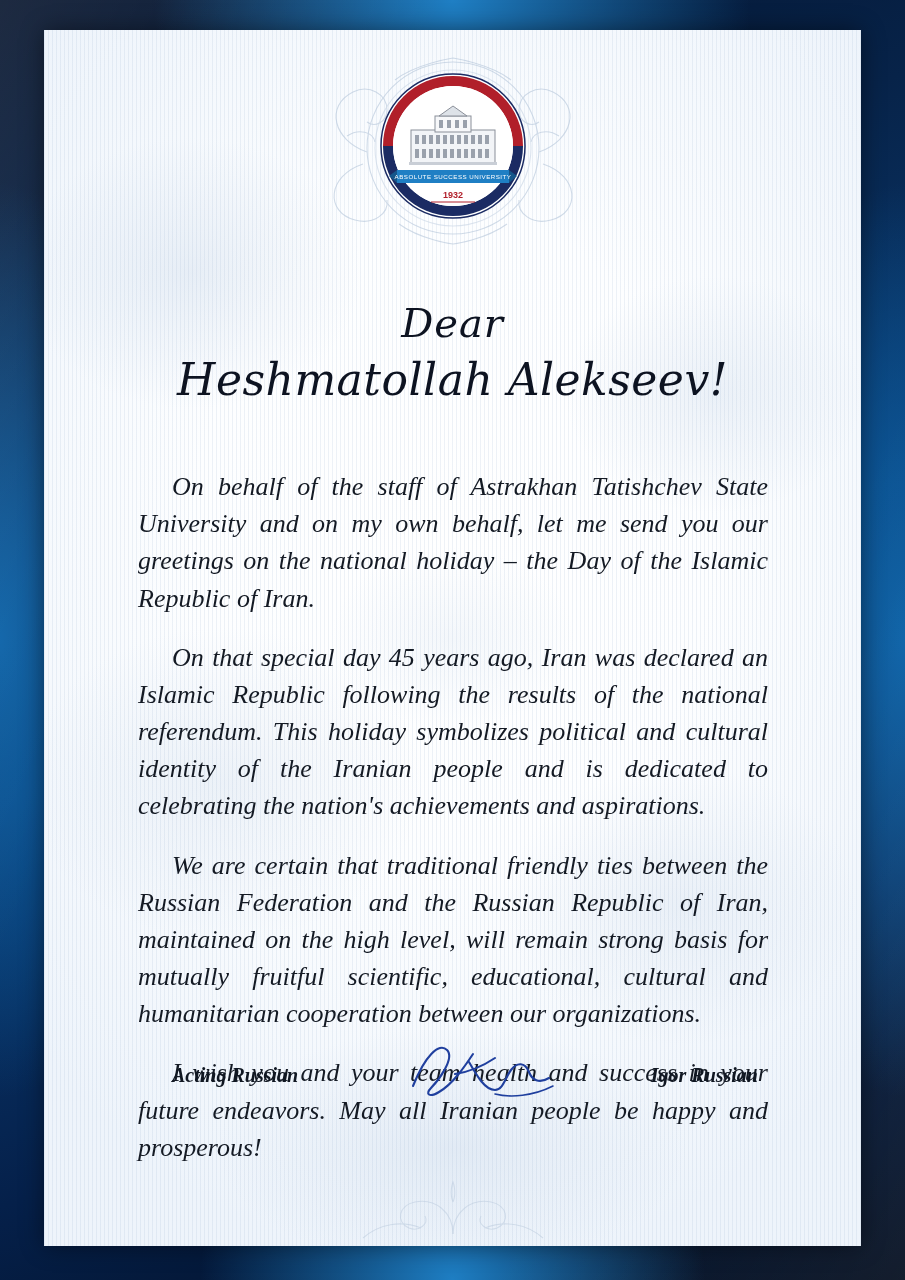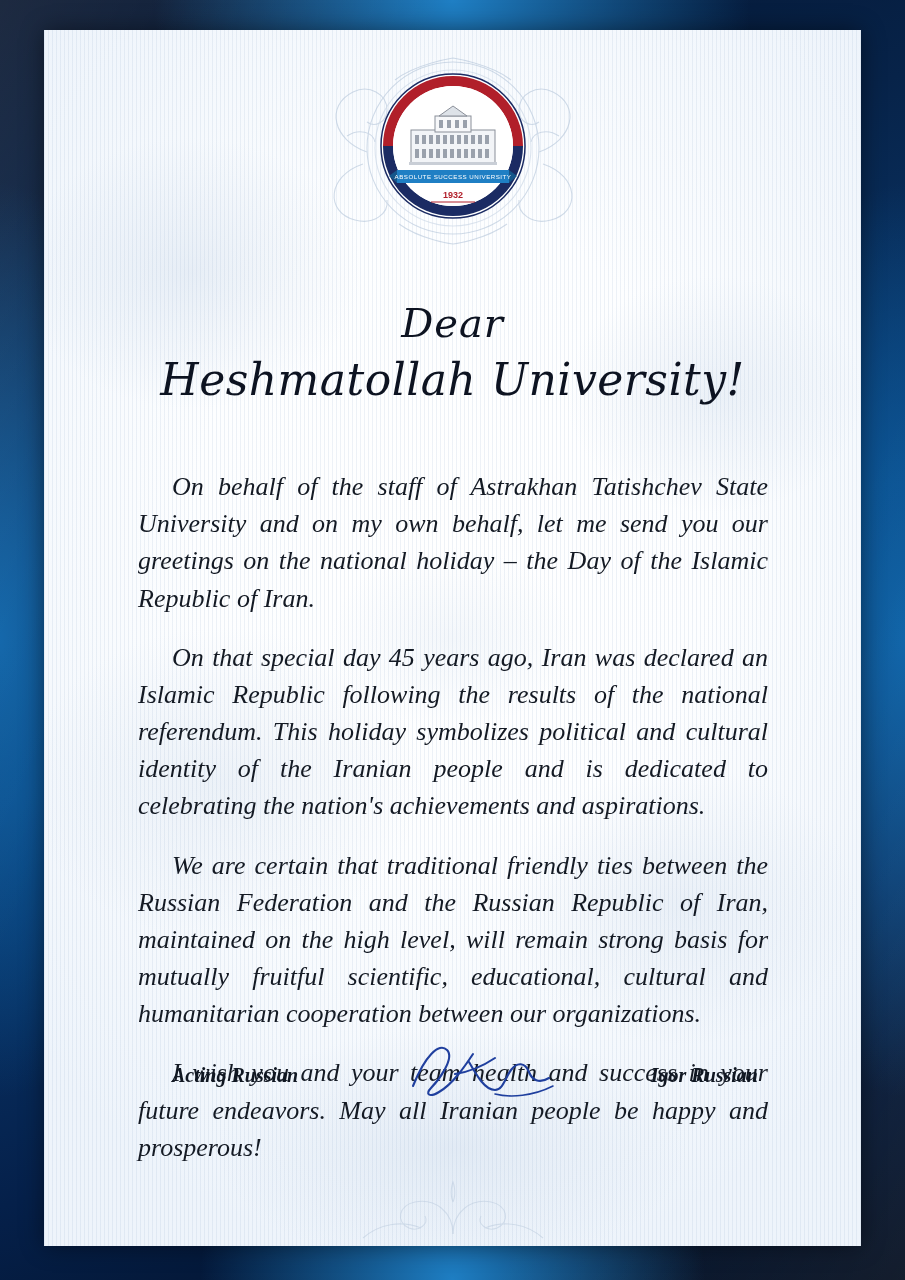--- a/index.html
+++ b/index.html
@@ -277,21 +277,21 @@
             <text x="74" y="107.4" text-anchor="middle" font-family="'Liberation Sans', sans-serif" font-size="6.2" fill="#ffffff" letter-spacing="0.5">ABSOLUTE SUCCESS UNIVERSITY</text>
 
             <text x="74" y="126" text-anchor="middle" font-family="'Liberation Sans', sans-serif" font-size="9" font-weight="bold" fill="#b11f2a">1932</text>
             <path d="M52 130 H96" stroke="#b11f2a" stroke-width="1"></path>
           </svg>
         </div>
       </div>
 
       <div class="salutation">
         <div class="dear">Dear</div>
-        <div class="name">Heshmatollah University!</div>
+        <div class="name">Heshmatollah Alekseev!</div>
       </div>
 
       <div class="body-text">
         <p>On behalf of the staff of Astrakhan Tatishchev State University and on my own behalf, let me send you our greetings on the national holiday – the Day of the Islamic Republic of Iran.</p>
         <p>On that special day 45 years ago, Iran was declared an Islamic Republic following the results of the national referendum. This holiday symbolizes political and cultural identity of the Iranian people and is dedicated to celebrating the nation's achievements and aspirations.</p>
         <p>We are certain that traditional friendly ties between the Russian Federation and the Russian Republic of Iran, maintained on the high level, will remain strong basis for mutually fruitful scientific, educational, cultural and humanitarian cooperation between our organizations.</p>
         <p>I wish you and your team health and success in your future endeavors. May all Iranian people be happy and prosperous!</p>
       </div>
 
       <div class="sig-row">

